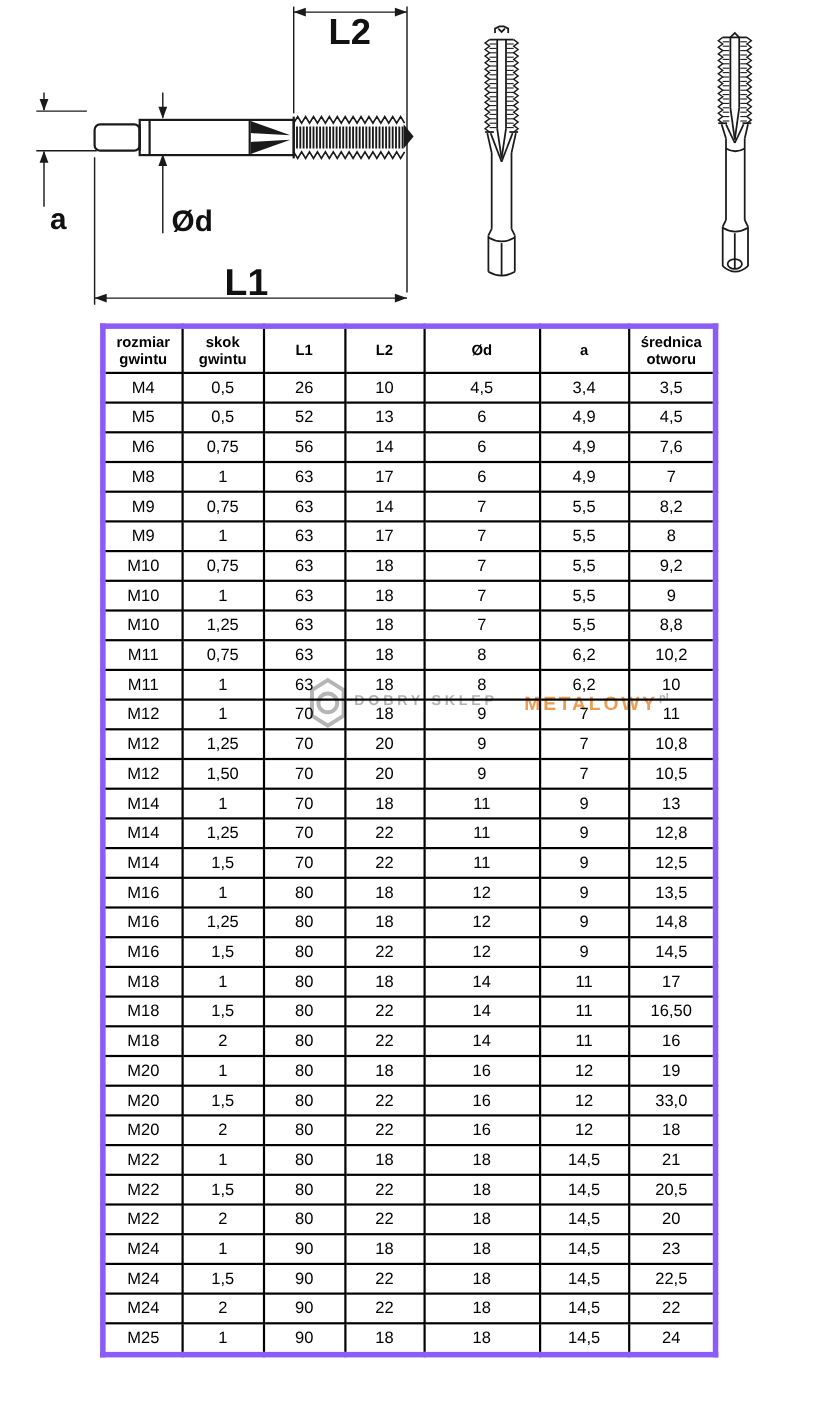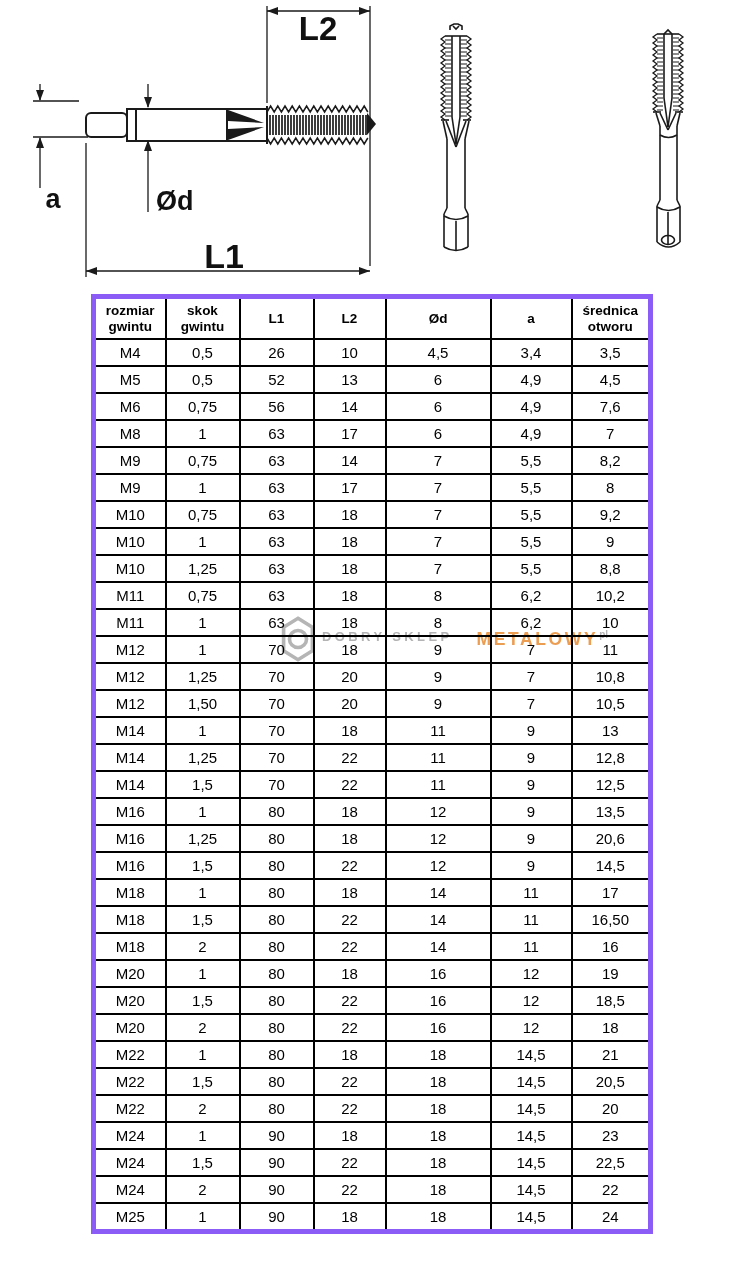--- a/index.html
+++ b/index.html
@@ -451,21 +451,21 @@
           <td>9</td>
           <td>13,5</td>
         </tr>
         <tr>
           <td>M16</td>
           <td>1,25</td>
           <td>80</td>
           <td>18</td>
           <td>12</td>
           <td>9</td>
-          <td>20,6</td>
+          <td>14,8</td>
         </tr>
         <tr>
           <td>M16</td>
           <td>1,5</td>
           <td>80</td>
           <td>22</td>
           <td>12</td>
           <td>9</td>
           <td>14,5</td>
         </tr>
@@ -505,21 +505,21 @@
           <td>12</td>
           <td>19</td>
         </tr>
         <tr>
           <td>M20</td>
           <td>1,5</td>
           <td>80</td>
           <td>22</td>
           <td>16</td>
           <td>12</td>
-          <td>18,5</td>
+          <td>33,0</td>
         </tr>
         <tr>
           <td>M20</td>
           <td>2</td>
           <td>80</td>
           <td>22</td>
           <td>16</td>
           <td>12</td>
           <td>18</td>
         </tr>

